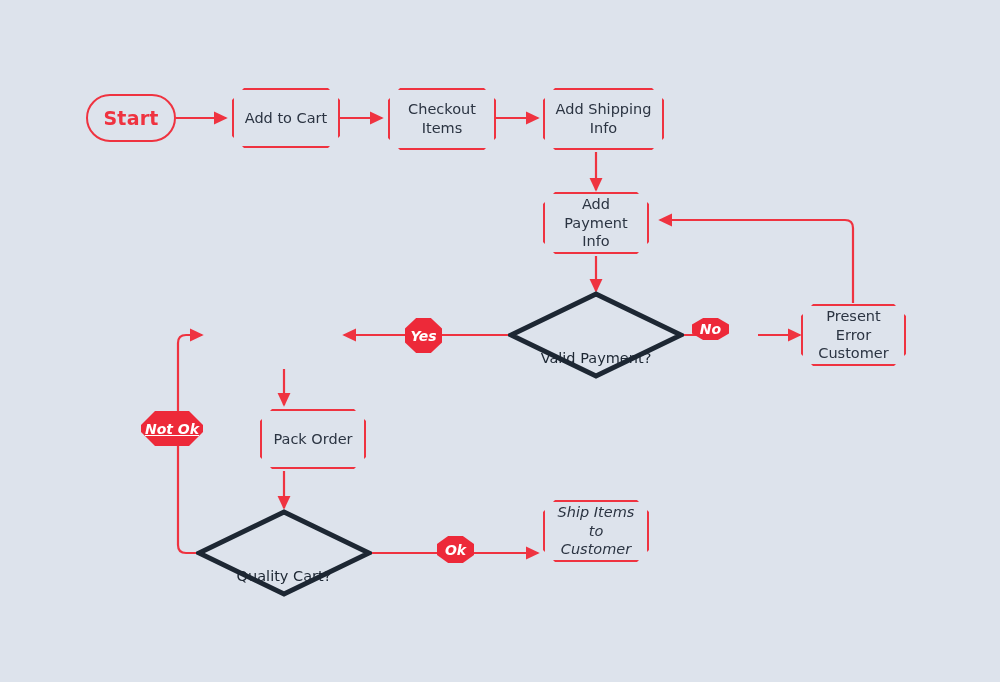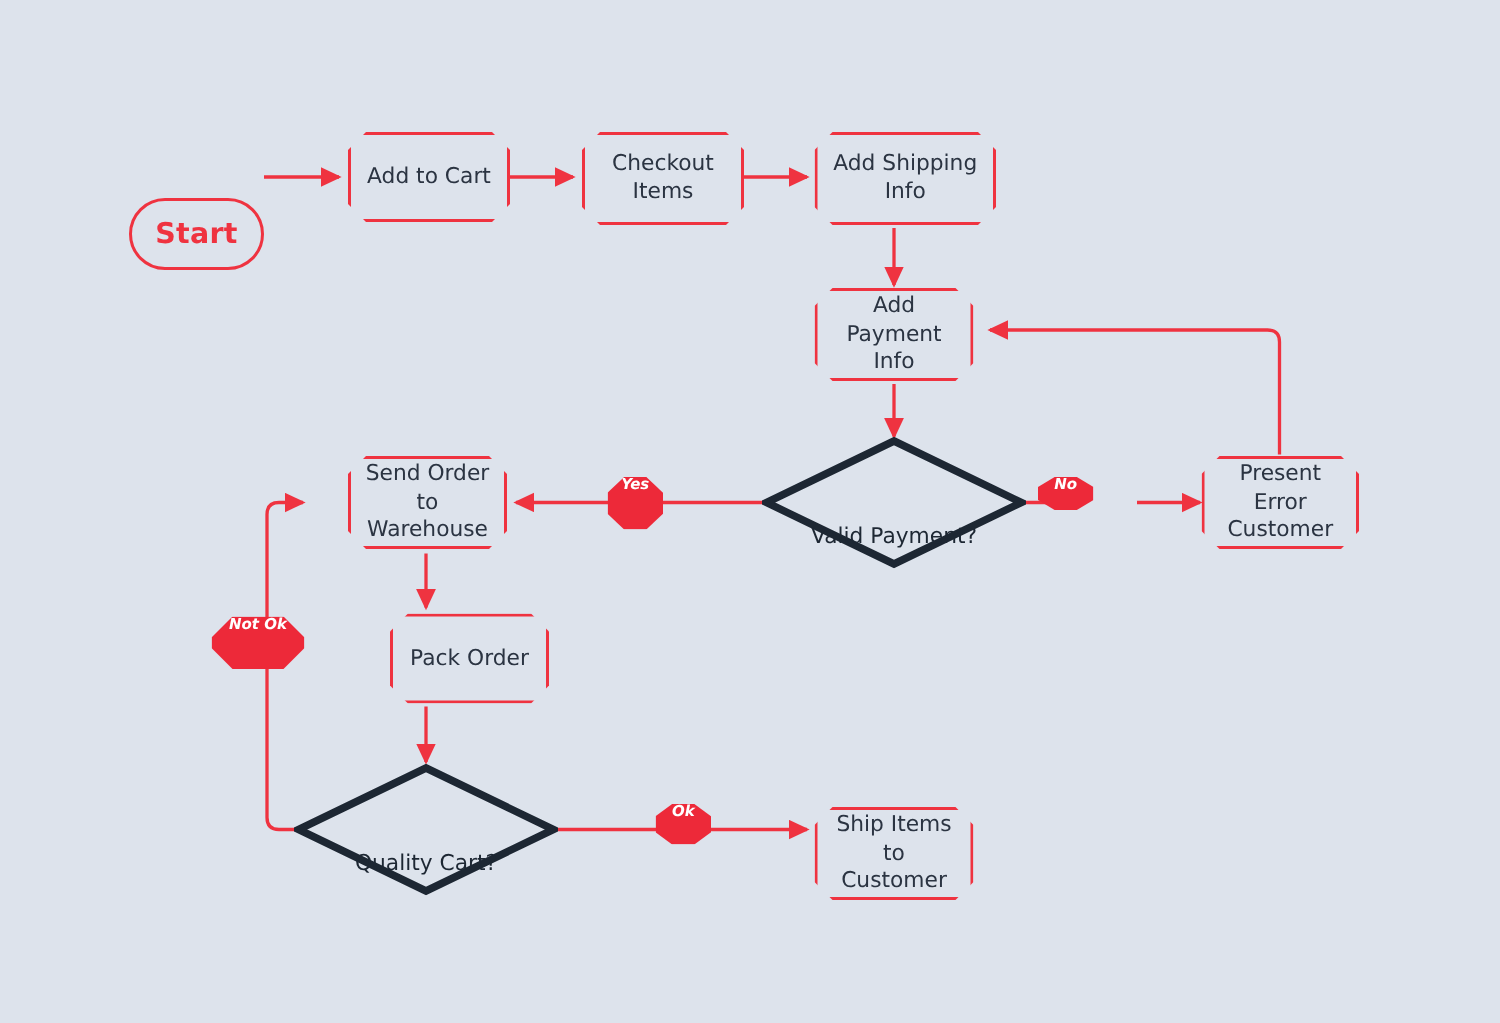--- a/index.html
+++ b/index.html
@@ -55,63 +55,64 @@
     white-space: pre-line;
   }
   
   .terminator {
     border: 2.5px solid #ef3340;
     border-radius: 999px;
     color: #ef3340;
     font-size: 19px;
     font-weight: bold;
     letter-spacing: 0.2px;
-    margin-top: 38px;
   }
   
   .decision {
     color: #1d2733;
     font-size: 14.5px;
   }
   .decision .dec-shape {
     position: absolute;
     left: 0; top: 0;
     width: 100%; height: 100%;
   }
   .decision .dec-label {
     position: relative;
     z-index: 2;
     margin-top: 47px;
   }
   
   .badge {
     position: absolute;
     display: flex;
+    align-items: center;
     justify-content: center;
     background: #ed2939;
     color: #ffffff;
     font-style: italic;
-    font-size: 10px;
+    font-size: 14px;
     font-weight: bold;
     -webkit-clip-path: polygon(
         30% 0, 70% 0, 100% 30%, 100% 70%,
         70% 100%, 30% 100%, 0 70%, 0 30%);
     clip-path: polygon(
         30% 0, 70% 0, 100% 30%, 100% 70%,
         70% 100%, 30% 100%, 0 70%, 0 30%);
   }
   .badge.wide {
     -webkit-clip-path: polygon(
         14px 0, calc(100% - 14px) 0, 100% 14px,
         100% calc(100% - 14px), calc(100% - 14px) 100%,
         14px 100%, 0 calc(100% - 14px), 0 14px);
     clip-path: polygon(
         14px 0, calc(100% - 14px) 0, 100% 14px,
         100% calc(100% - 14px), calc(100% - 14px) 100%,
         14px 100%, 0 calc(100% - 14px), 0 14px);
+    text-decoration: underline;
   }
 </style>
 </head>
 <body>
 
 <div id="canvas">
 
   <svg id="edges" viewBox="0 0 1000 682" xmlns="http://www.w3.org/2000/svg">
     <defs>
       <marker id="ah" markerWidth="7" markerHeight="7" refX="5.6" refY="3" orient="auto" markerUnits="strokeWidth">
@@ -187,37 +188,33 @@
       <polygon points="88,3 173,44 88,85 3,44" fill="none" stroke="#1d2733" stroke-width="5"></polygon>
     </svg>
     <span class="dec-label">Valid Payment?</span>
   </div>
 
   <div class="node proc" style="left:801px; top:304px; width:105px; height:62px;">
     <span class="proc-inner">Present Error
 Customer</span>
   </div>
 
-  <div class="node proc" style="left:232px; top:304px; width:106px; height:62px;">
-    <span class="proc-inner">Send Order to
-Warehouse</span>
-  </div>
 
   <div class="node proc" style="left:232px; top:409px; width:106px; height:60px;margin-left:28px;">
     <span class="proc-inner">Pack Order</span>
   </div>
 
   <div class="node decision" style="left:196px; top:509px; width:176px; height:88px;">
     <svg class="dec-shape" viewBox="0 0 176 88" preserveAspectRatio="none">
       <polygon points="88,3 173,44 88,85 3,44" fill="none" stroke="#1d2733" stroke-width="5"></polygon>
     </svg>
     <span class="dec-label">Quality Cart?</span>
   </div>
 
-  <div class="node proc" style="left:543px; top:538px; width:106px; height:62px;">
+  <div class="node proc" style="left:543px; top:500px; width:106px; height:62px;font-style:italic;">
     <span class="proc-inner">Ship Items to
 Customer</span>
   </div>
 
   <div class="badge" style="left:405px; top:318px; width:37px; height:35px;">
     <span>Yes</span>
   </div>
 
   <div class="badge" style="left:692px; top:318px; width:37px; height:22px;">
     <span>No</span>

